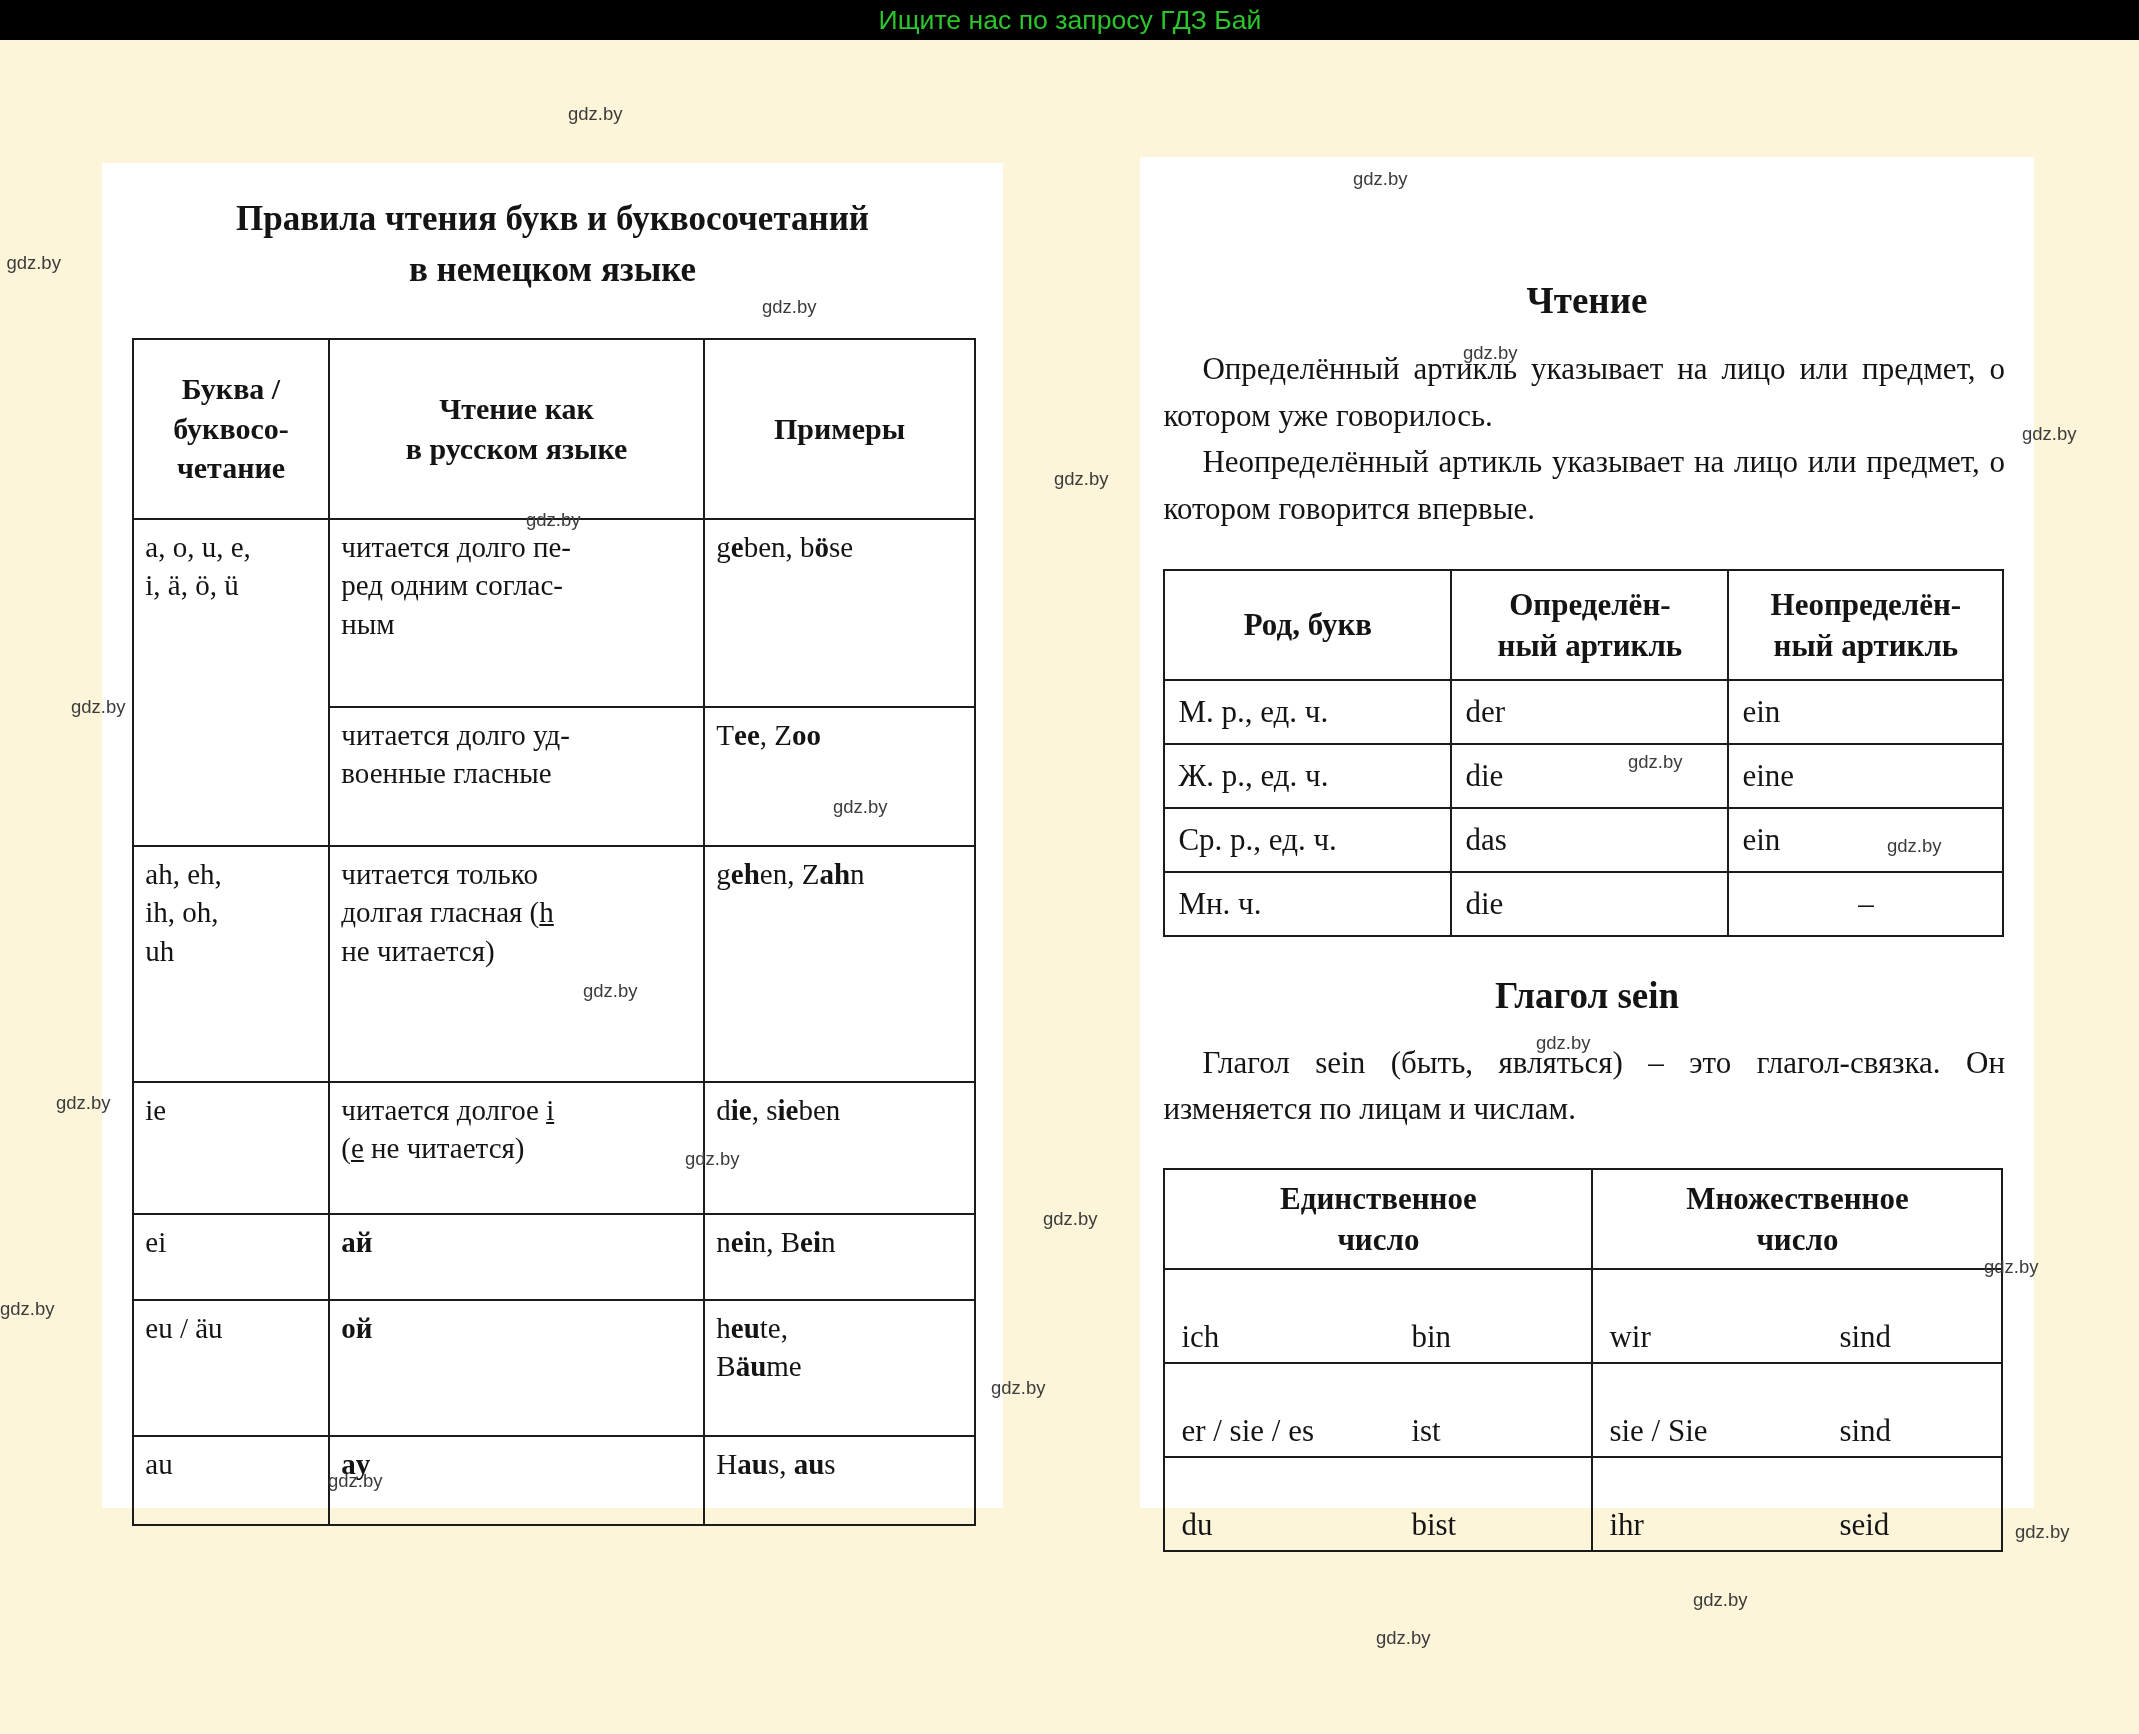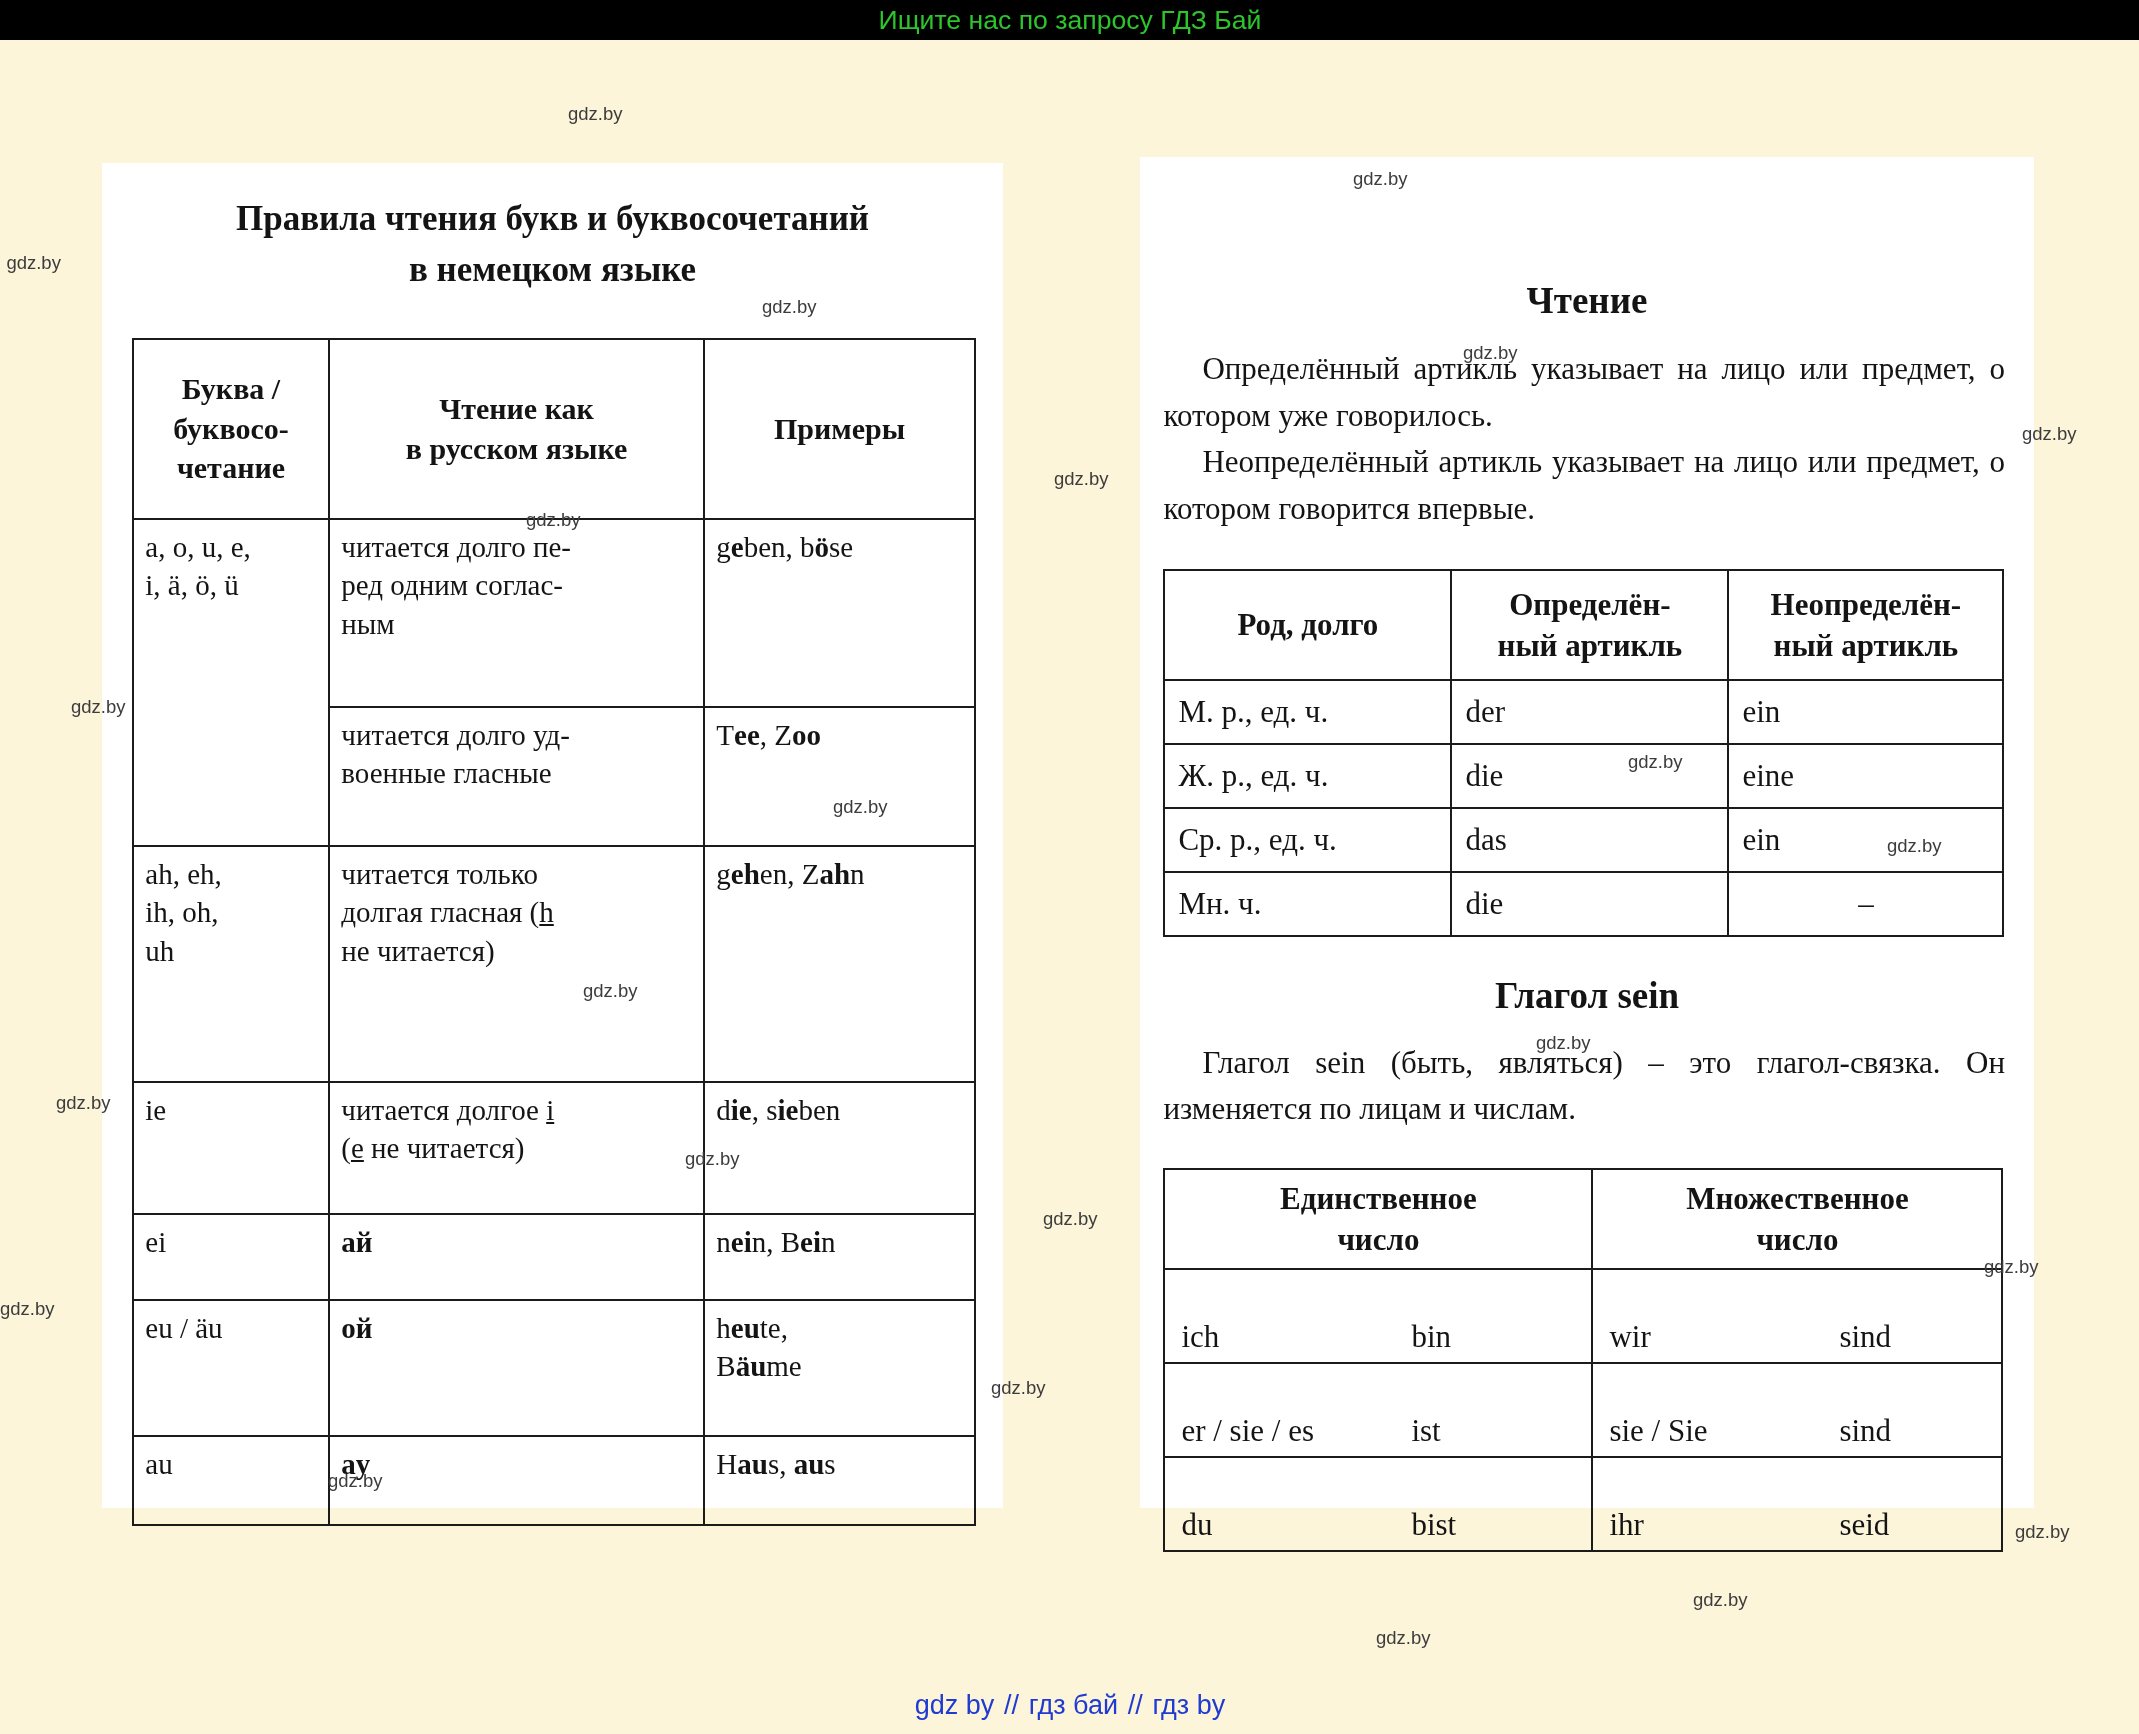--- a/index.html
+++ b/index.html
@@ -205,21 +205,21 @@
     <p class="para">Неопределённый артикль указывает на лицо или предмет, о котором говорится впервые.</p>
 
     <table class="article-table">
       <colgroup>
           <col style="width:287px">
           <col style="width:277px">
           <col style="width:275px">
         </colgroup>
       <thead>
         <tr>
-          <th>Род, долго</th>
+          <th>Род, букв</th>
           <th>Определён-
 ный артикль</th>
           <th>Неопределён-
 ный артикль</th>
         </tr>
       </thead>
       <tbody>
         <tr class="data-row">
           <td>М. р., ед. ч.</td>
           <td>der</td>
@@ -306,18 +306,15 @@
   <span class="wm" style="left:685px;  top:1148px">gdz.by</span>
   <span class="wm" style="left:1043px; top:1208px">gdz.by</span>
   <span class="wm" style="left:1984px; top:1256px">gdz.by</span>
   <span class="wm" style="left:0px;    top:1298px">gdz.by</span>
   <span class="wm" style="left:991px; top:1377px">gdz.by</span>
   <span class="wm" style="left:328px;  top:1470px">gdz.by</span>
   <span class="wm" style="left:2015px; top:1521px">gdz.by</span>
   <span class="wm" style="left:1693px; top:1589px">gdz.by</span>
   <span class="wm" style="left:1376px; top:1627px">gdz.by</span>
 
-  <div class="footer">
-    <a>gdz by</a><span class="sep">//</span><a>гдз бай</a><span class="sep">//</span><a>гдз by</a>
-  </div>
 
 </div>
 
 
 </body></html>

